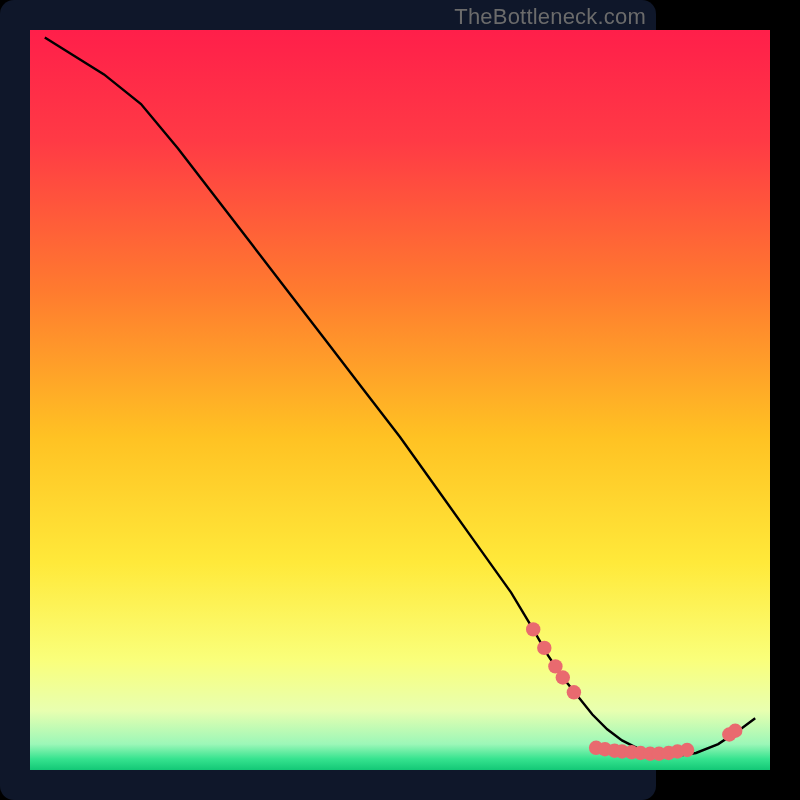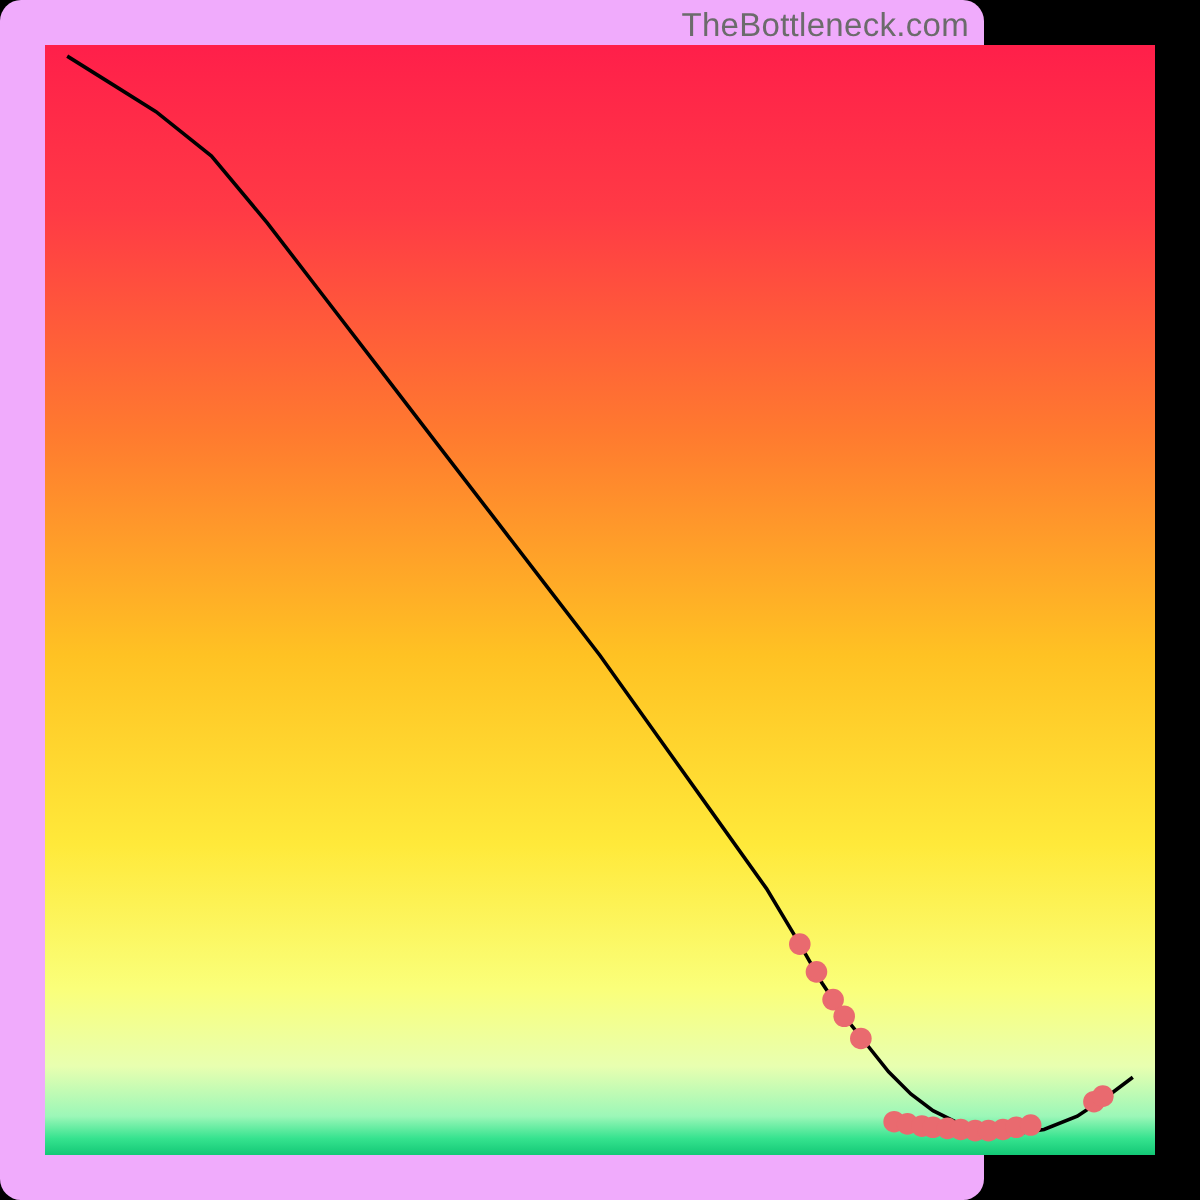--- a/index.html
+++ b/index.html
@@ -8,21 +8,21 @@
     width: 800px;
     height: 800px;
     background: #000;
     overflow: hidden;
     font-family: Arial, Helvetica, sans-serif;
   }
   .stage {
     position: relative;
     width: 656px;
     height: 800px;
-    background: #f0abfc;
+    background: #0f172a;
     border-radius: 14px;
   }
   .watermark {
     position: absolute;
     top: 4px;
     right: 10px;
     font-size: 22px;
     font-weight: 500;
     color: #6b6b6b;
     letter-spacing: 0.2px;

